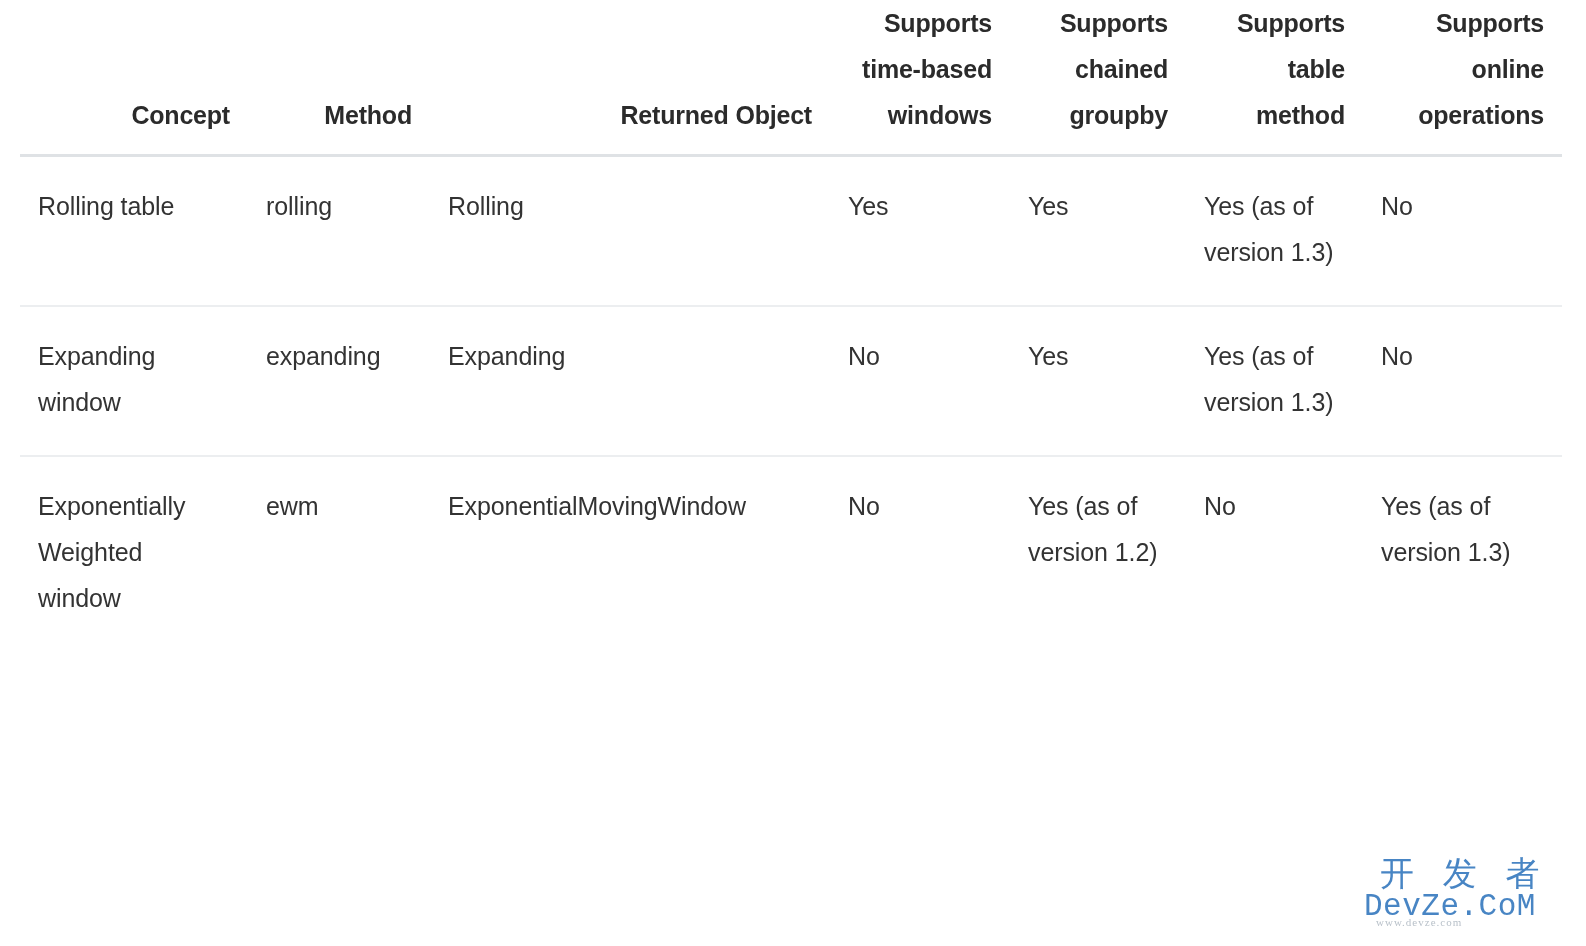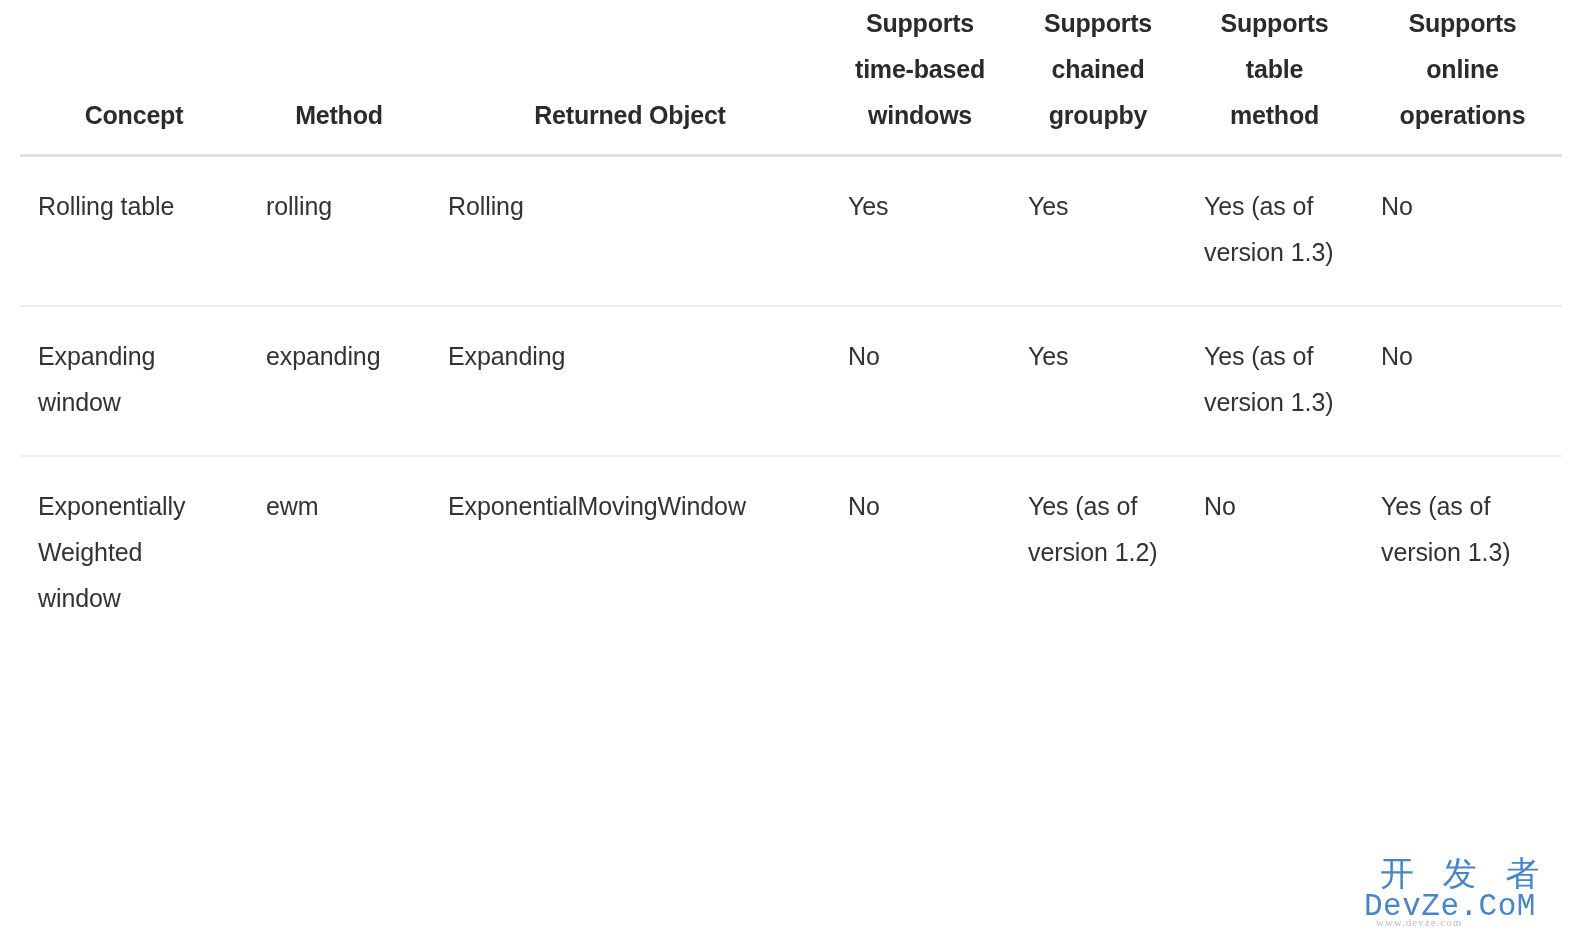--- a/index.html
+++ b/index.html
@@ -36,21 +36,21 @@
   table.doc-table thead tr {
     border-bottom: 3px solid #dfe2e5;
   }
 
   table.doc-table thead th {
     font-family: "Liberation Sans", sans-serif;
     font-weight: bold;
     font-size: 25px;
     line-height: 46px;
     color: #2b2b2b;
-    text-align: center;
+    text-align: right;
     vertical-align: bottom;
     padding: 0 18px 16px 18px;
     letter-spacing: -0.2px;
   }
 
   
   table.doc-table tbody tr {
     border-bottom: 2px solid #eceef0;
   }
   table.doc-table tbody tr:last-child {

